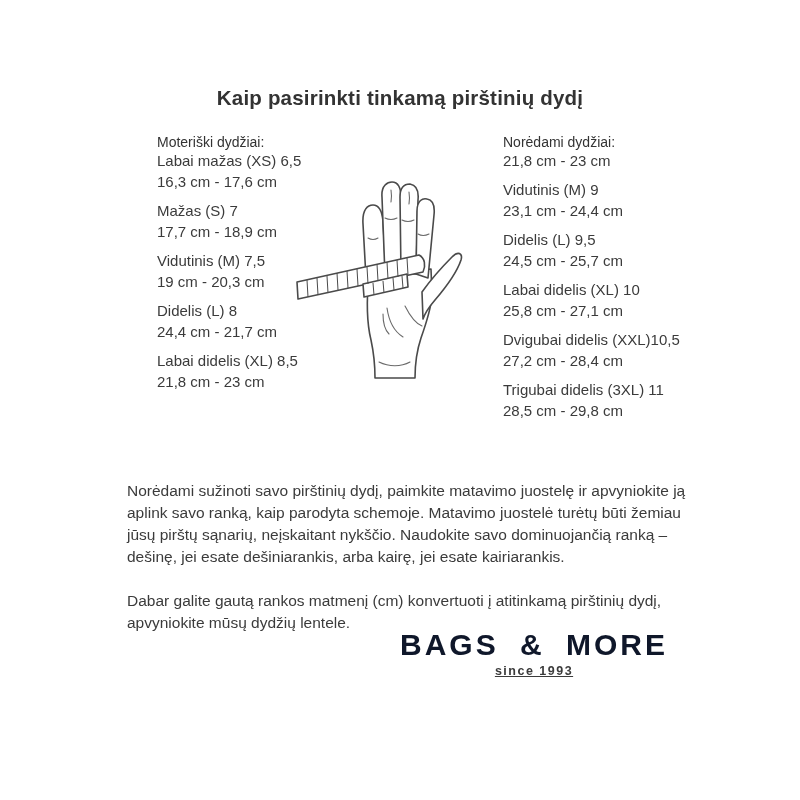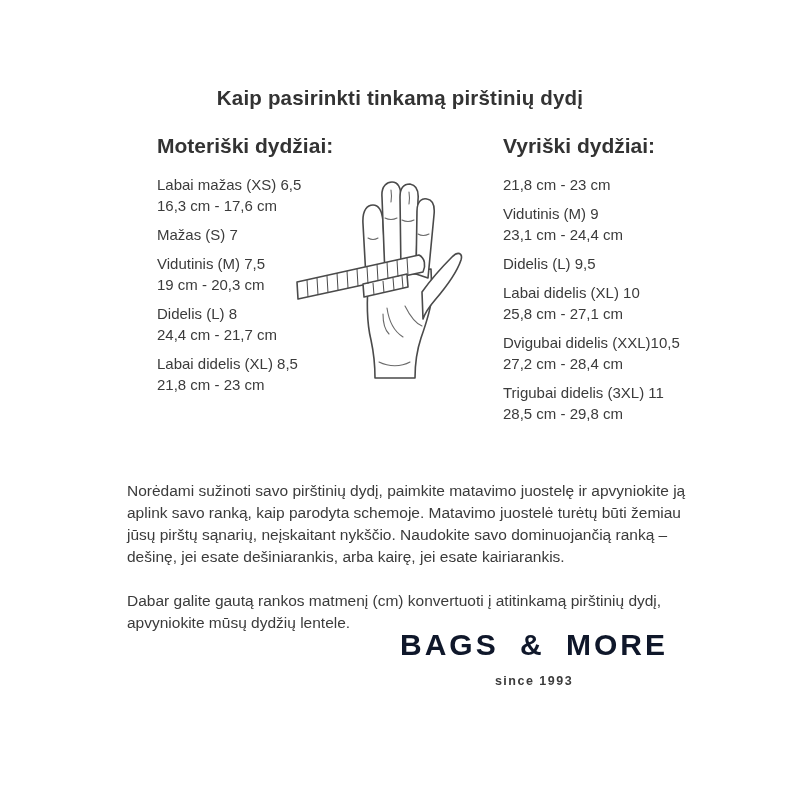--- a/index.html
+++ b/index.html
@@ -8,47 +8,48 @@
     font-family:"Liberation Sans", sans-serif;color:#3b3b3b;
   }
   .title{
     position:absolute;top:86px;left:0;width:800px;margin:0;
     text-align:center;font-size:20.5px;font-weight:700;color:#333333;
     letter-spacing:.2px;
   }
   .col{position:absolute;top:134px;}
   .col-women{left:157px;width:200px;}
   .col-men{left:503px;width:215px;}
-  .col-heading{font-size:21px;font-weight:700;color:#333333;margin-bottom:16px;}
+  .col-heading{font-size:14px;font-weight:400;color:#333333;}
   .size-entry{margin-bottom:8px;}
   .size-entry div{font-size:15px;line-height:21px;color:#3b3b3b;}
   .hand-wrap{position:absolute;left:295px;top:166px;width:200px;height:215px;}
   .hand-wrap svg{display:block;width:100%;height:100%;}
   .instructions{position:absolute;left:127px;top:480px;width:565px;}
   .instructions p{margin:0 0 22px 0;font-size:15.5px;line-height:22px;color:#3b3b3b;}
   .logo{position:absolute;left:398px;top:629px;width:272px;text-align:center;}
   .logo-text{font-size:30px;font-weight:800;letter-spacing:3px;word-spacing:10px;line-height:32px;}
-  .logo-tagline{font-size:12.5px;font-weight:700;color:#3b3b3b;letter-spacing:1.5px;margin-top:13px;}
+  .logo-tagline{font-size:12.5px;font-weight:700;color:#3b3b3b;letter-spacing:1.5px;margin-top:3px;text-decoration:underline;}
 </style>
 </head>
 <body>
 
 <div class="page">
 
   <h1 class="title">Kaip pasirinkti tinkamą pirštinių dydį</h1>
 
   <div class="col col-women">
     <div class="col-heading">Moteriški dydžiai:</div>
     <div class="size-list">
         <div class="size-entry">
           <div>Labai mažas (XS) 6,5</div>
           <div>16,3 cm - 17,6 cm</div>
         </div>
         <div class="size-entry">
           <div>Mažas (S) 7</div>
+          <div>17,7 cm - 18,9 cm</div>
         </div>
         <div class="size-entry">
           <div>Vidutinis (M) 7,5</div>
           <div>19 cm - 20,3 cm</div>
         </div>
         <div class="size-entry">
           <div>Didelis (L) 8</div>
           <div>24,4 cm - 21,7 cm</div>
         </div>
         <div class="size-entry">
@@ -105,31 +106,32 @@
           <path d="M102,92 L103,109"></path>
         <path d="M68,117 L69,129"></path>
           <path d="M78,115 L79,127"></path>
           <path d="M88,112 L89,124"></path>
           <path d="M97,110 L98,122"></path>
       </g>
     </svg>
   </div>
 
   <div class="col col-men">
-    <div class="col-heading">Vyriški dydžiai:</div>
+    <div class="col-heading">Norėdami dydžiai:</div>
     <div class="size-list">
         <div class="size-entry">
           <div>21,8 cm - 23 cm</div>
         </div>
         <div class="size-entry">
           <div>Vidutinis (M) 9</div>
           <div>23,1 cm - 24,4 cm</div>
         </div>
         <div class="size-entry">
           <div>Didelis (L) 9,5</div>
+          <div>24,5 cm - 25,7 cm</div>
         </div>
         <div class="size-entry">
           <div>Labai didelis (XL) 10</div>
           <div>25,8 cm - 27,1 cm</div>
         </div>
         <div class="size-entry">
           <div>Dvigubai didelis (XXL)10,5</div>
           <div>27,2 cm - 28,4 cm</div>
         </div>
         <div class="size-entry">

